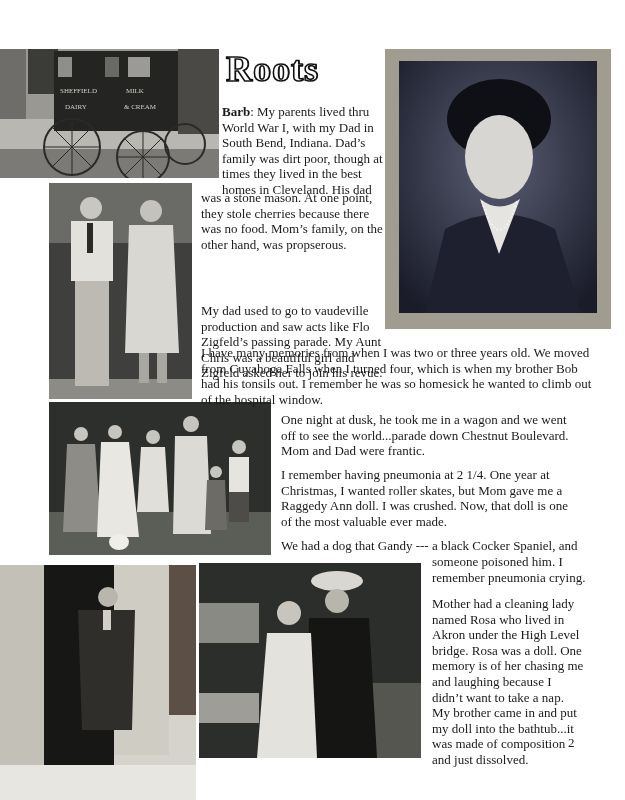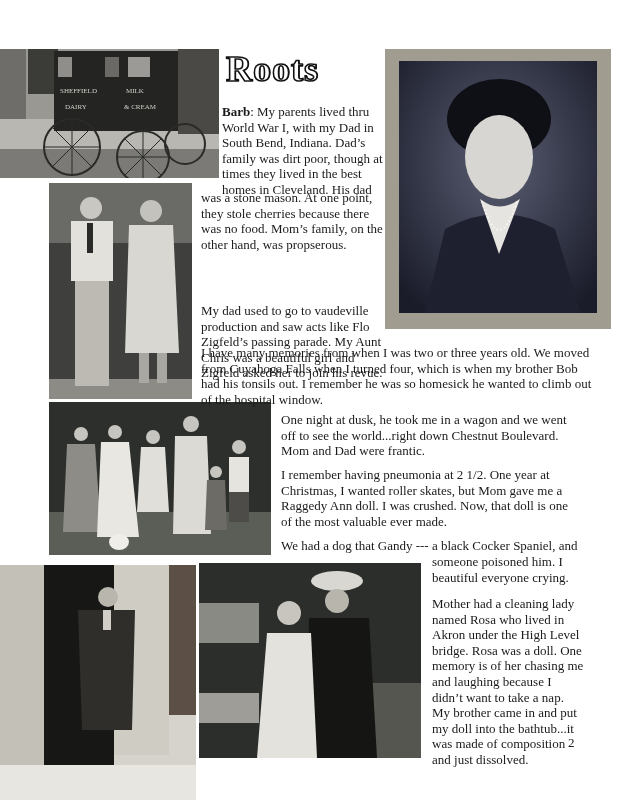--- a/index.html
+++ b/index.html
@@ -154,19 +154,19 @@
     <path d="M68 70 L112 70 L118 195 L58 195Z" fill="#e4e2dc"></path>
   </svg>
 </div>
 
 <p class="txt" style="left:222px;top:104px;width:165px;">
   <b>Barb</b><span>: My parents lived thru World War I, with my Dad in South Bend, Indiana. Dad’s family was dirt poor, though at times they lived in the best homes in Cleveland. His dad</span>
 </p>
 <p class="txt" style="left:201px;top:190px;width:188px;">was a stone mason. At one point, they stole cherries because there was no food. Mom’s family, on the other hand, was propserous.</p>
 <p class="txt" style="left:201px;top:259px;width:188px;margin-top:44px;">My dad used to go to vaudeville production and saw acts like Flo Zigfeld’s passing parade. My Aunt Chris was a beautiful girl and Zigfeld asked her to join his revue.</p>
 <p class="txt" style="left:201px;top:345px;width:395px;">I have many memories from when I was two or three years old. We moved from Cuyahoga Falls when I turned four, which is when my brother Bob had his tonsils out. I remember he was so homesick he wanted to climb out of the hospital window.</p>
-<p class="txt" style="left:281px;top:412px;width:300px;">One night at dusk, he took me in a wagon and we went off to see the world...right down Chestnut Boulevard. Mom and Dad were frantic.</p>
-<p class="txt" style="left:281px;top:467px;width:300px;">I remember having pneumonia at 2 1/2. One year at Christmas, I wanted roller skates, but Mom gave me a Raggedy Ann doll. I was crushed. Now, that doll is one of the most valuable ever made.</p>
+<p class="txt" style="left:281px;top:412px;width:300px;">One night at dusk, he took me in a wagon and we went off to see the world...parade down Chestnut Boulevard. Mom and Dad were frantic.</p>
+<p class="txt" style="left:281px;top:467px;width:300px;">I remember having pneumonia at 2 1/4. One year at Christmas, I wanted roller skates, but Mom gave me a Raggedy Ann doll. I was crushed. Now, that doll is one of the most valuable ever made.</p>
 <p class="txt" style="left:281px;top:538px;width:320px;white-space:nowrap;">We had a dog that Gandy --- a black Cocker Spaniel, and</p>
-<p class="txt" style="left:432px;top:554px;width:160px;">someone poisoned him. I beautiful everyone crying.</p>
+<p class="txt" style="left:432px;top:554px;width:160px;">someone poisoned him. I remember pneumonia crying.</p>
 <p class="txt" style="left:432px;top:596px;width:152px;">Mother had a cleaning lady named Rosa who lived in Akron under the High Level bridge. Rosa was a doll. One memory is of her chasing me and laughing because I didn’t want to take a nap. My brother came in and put my doll into the bathtub...it was made of composition and just dissolved.</p>
 
 <div class="page-num">2</div>
 
 </body></html>

